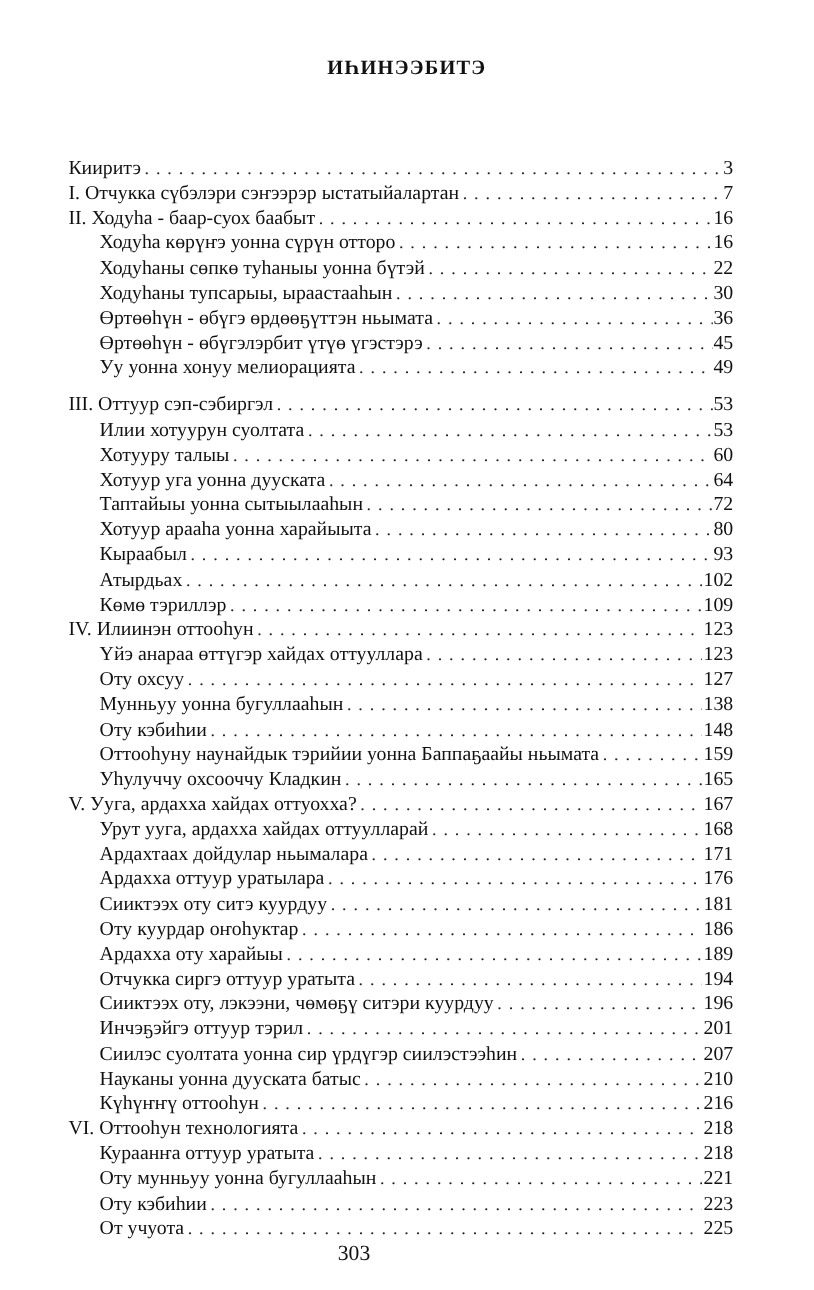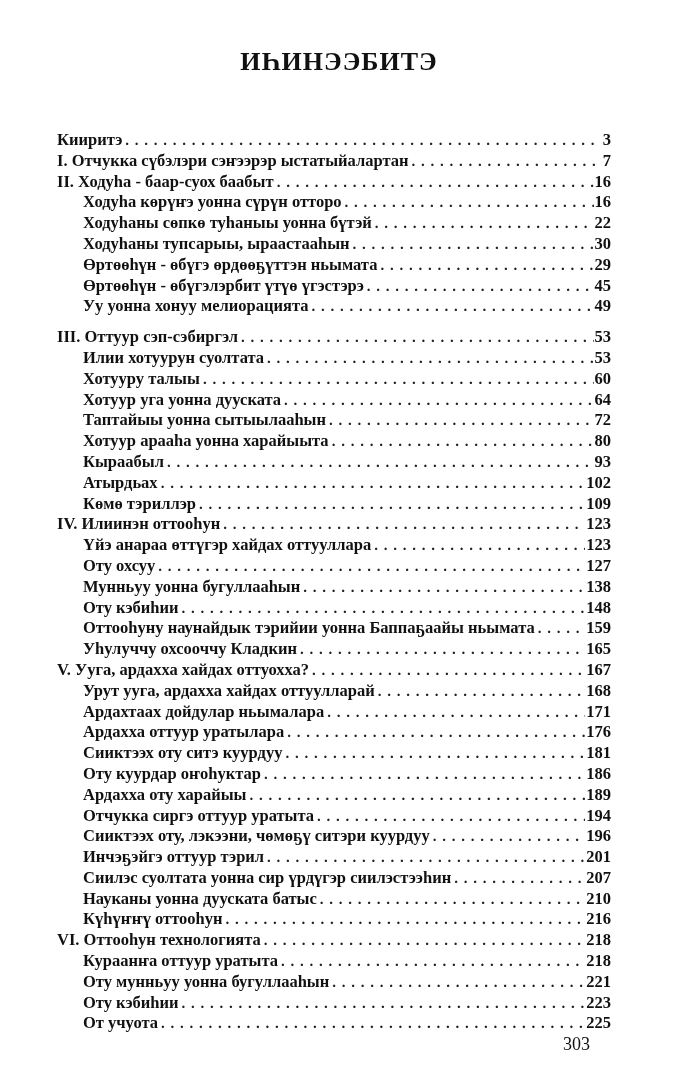--- a/index.html
+++ b/index.html
@@ -2,41 +2,41 @@
 <html><head>
 <meta charset="utf-8">
 <style>
   html, body { margin: 0; padding: 0; background: #ffffff; }
   body {
     width: 678px; height: 1075px; position: relative; overflow: hidden;
     font-family: "Liberation Serif", "DejaVu Serif", serif; color: #111;
   }
   .title {
     position: absolute; top: 47px; left: 0; width: 678px; text-align: center;
-    font-weight: bold; font-size: 26px; letter-spacing: 1px;
+    font-weight: bold; font-size: 17px; letter-spacing: 1px;
   }
   .toc { position: absolute; top: 130px; left: 57px; width: 554px; }
   .row {
     display: flex; align-items: baseline; height: 20.8px; line-height: 20.8px;
-    font-size: 16.5px; white-space: nowrap; font-weight: bold;
+    font-size: 16.5px; white-space: nowrap;
   }
   .row.sub { padding-left: 26px; }
   .row.gap { margin-top: 10px; }
   .row .label { flex: 0 0 auto; padding-right: 3px; }
   .row .dots {
     flex: 1 1 auto; overflow: hidden; letter-spacing: 5.4px; color: #222;
     font-size: 15px;
   }
   .row .dots::before {
     content: ". . . . . . . . . . . . . . . . . . . . . . . . . . . . . . . . . . . . . . . . . . . . . . . . . . . . . . . . . . . . . . . . . . . . . . . . . . . . . . . . . . . . . . . . . . . . . . . . .";
     letter-spacing: 0; word-spacing: 2px;
   }
   .row .page { flex: 0 0 auto; text-align: right; min-width: 10px; padding-left: 1px; }
   .footer {
-    position: absolute; top: 1034px; left: 0; width: 590px; text-align: right;
+    position: absolute; top: 1034px; left: 0; width: 590px; text-align: center;
     font-size: 18px;
   }
 </style>
 </head>
 <body>
 
 <div class="title">ИҺИНЭЭБИТЭ</div>
 
 <div class="toc" id="toc">
     <div class="row">
@@ -65,21 +65,21 @@
       <span class="page">22</span>
     </div>
     <div class="row sub">
       <span class="label">Ходуһаны тупсарыы, ыраастааһын</span>
       <span class="dots"></span>
       <span class="page">30</span>
     </div>
     <div class="row sub">
       <span class="label">Өртөөһүн - өбүгэ өрдөөҕүттэн ньымата</span>
       <span class="dots"></span>
-      <span class="page">29</span>
+      <span class="page">36</span>
     </div>
     <div class="row sub">
       <span class="label">Өртөөһүн - өбүгэлэрбит үтүө үгэстэрэ</span>
       <span class="dots"></span>
       <span class="page">45</span>
     </div>
     <div class="row sub">
       <span class="label">Уу уонна хонуу мелиорацията</span>
       <span class="dots"></span>
       <span class="page">49</span>

